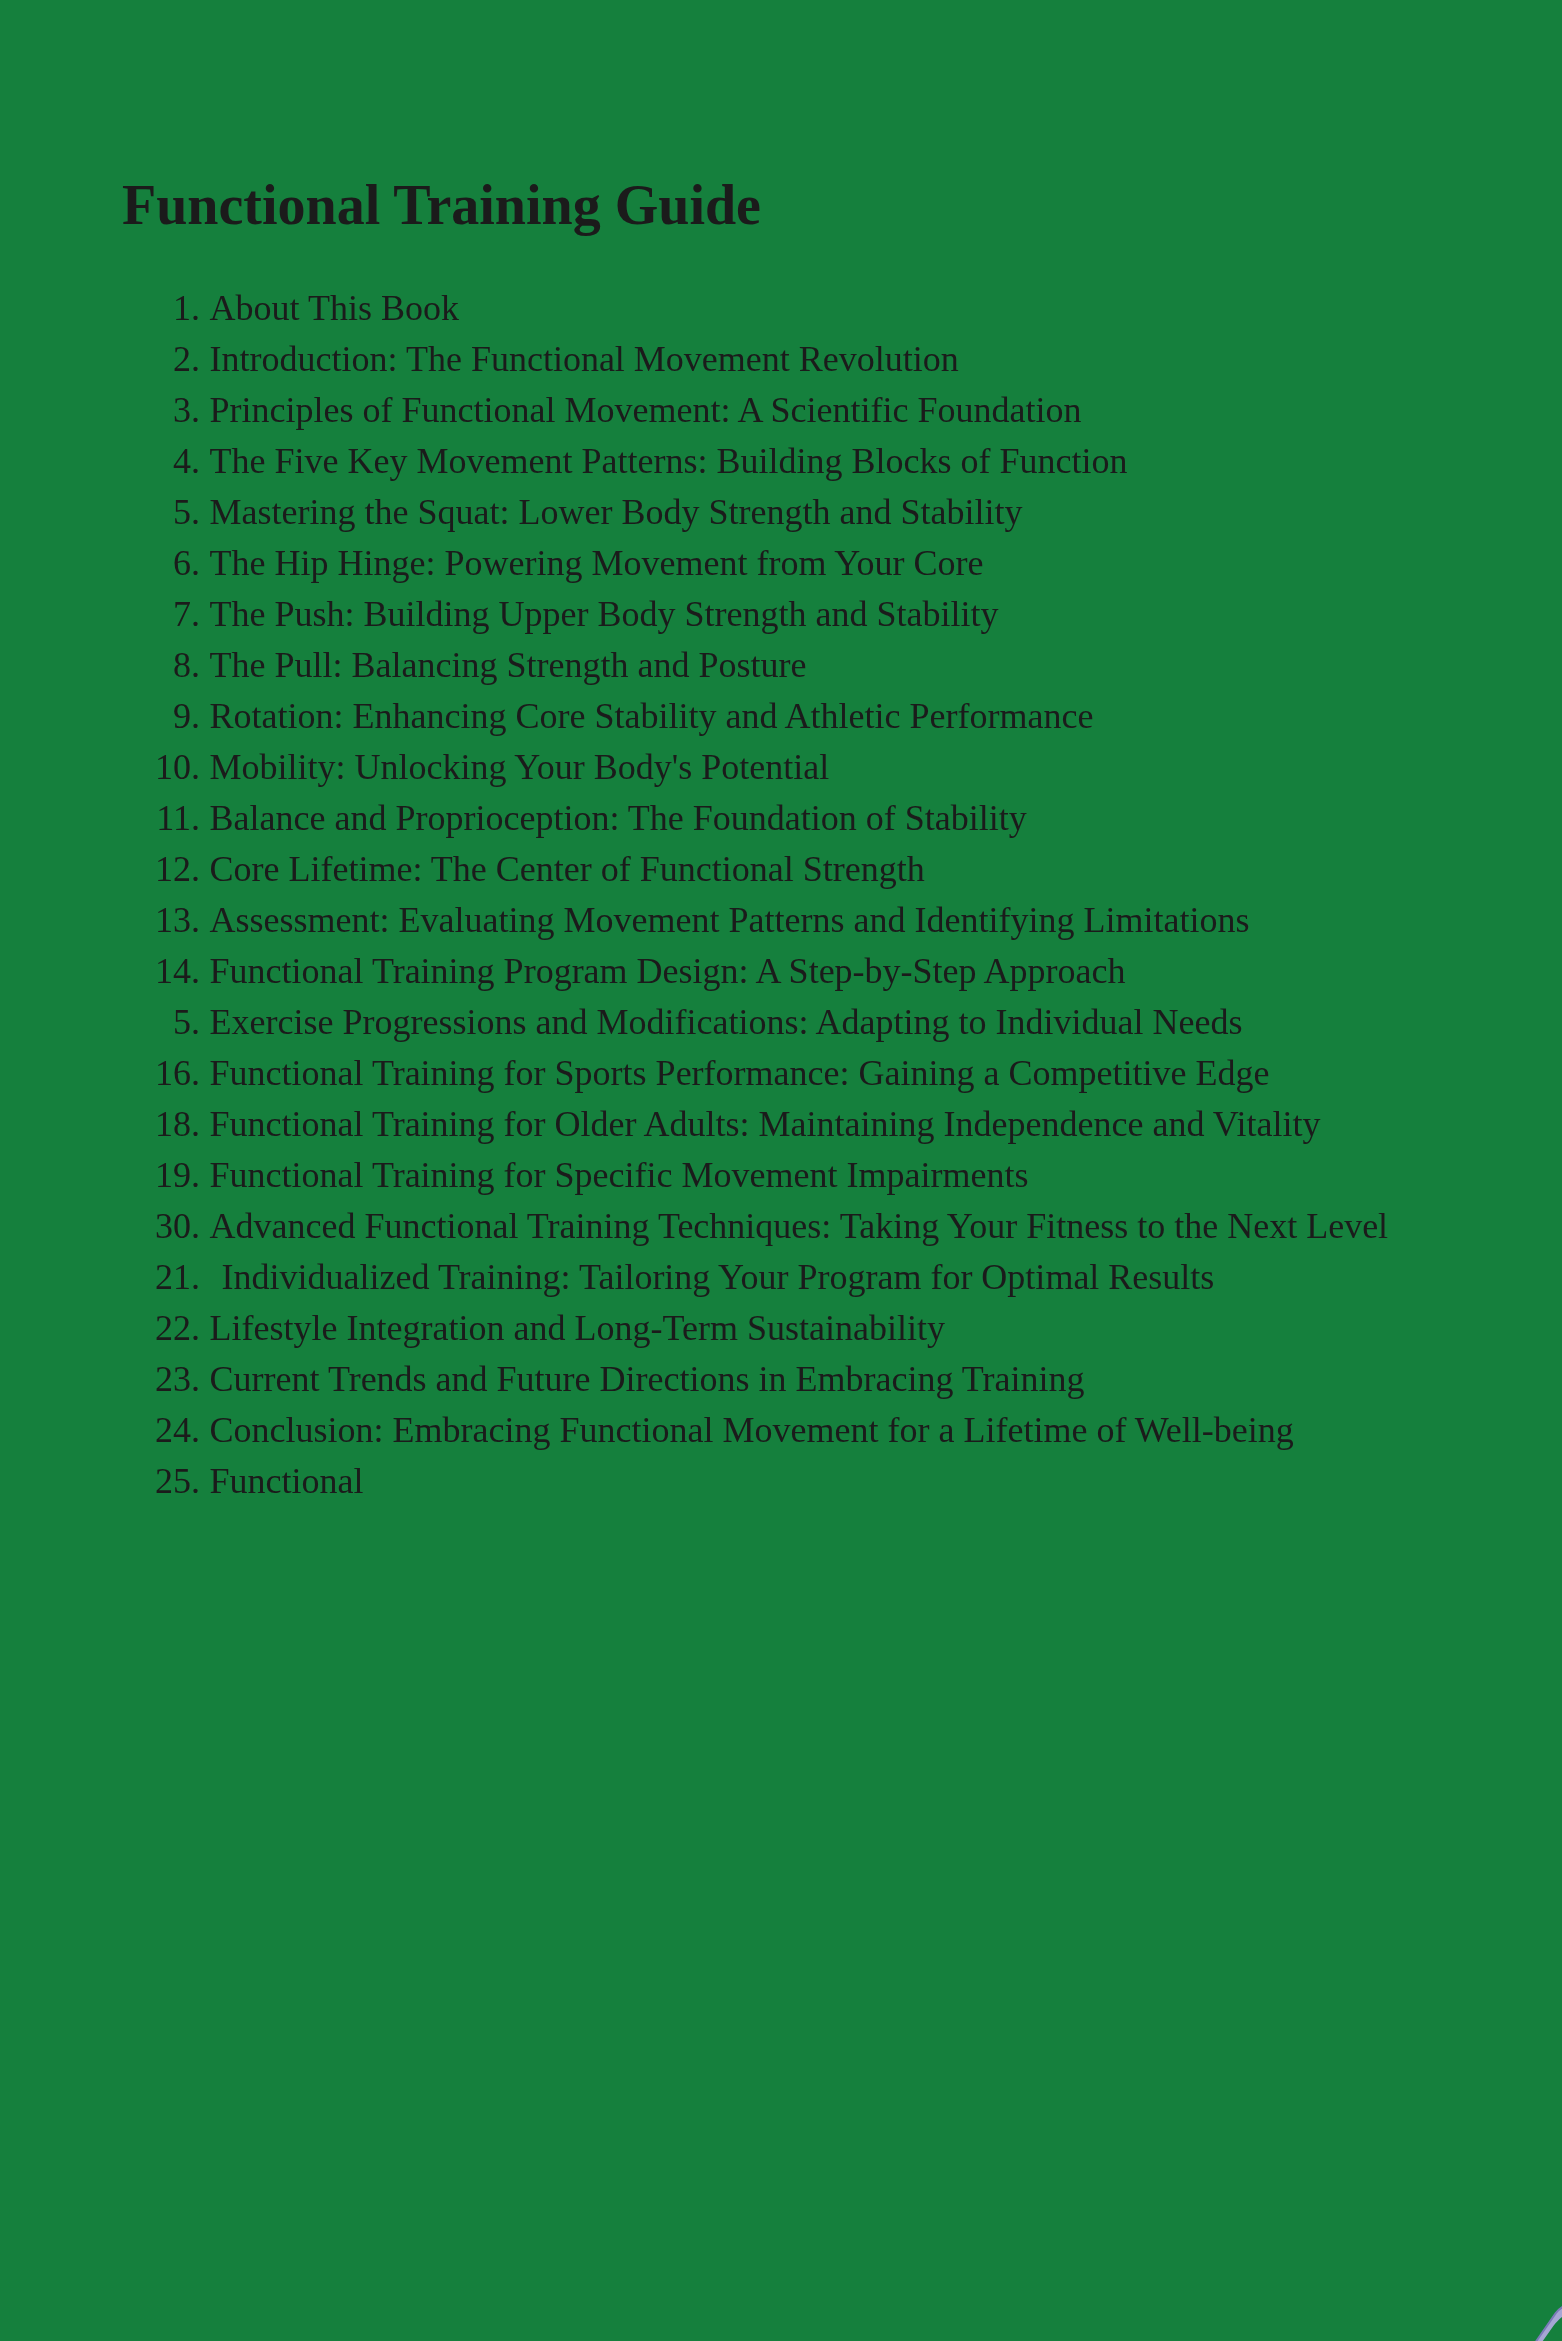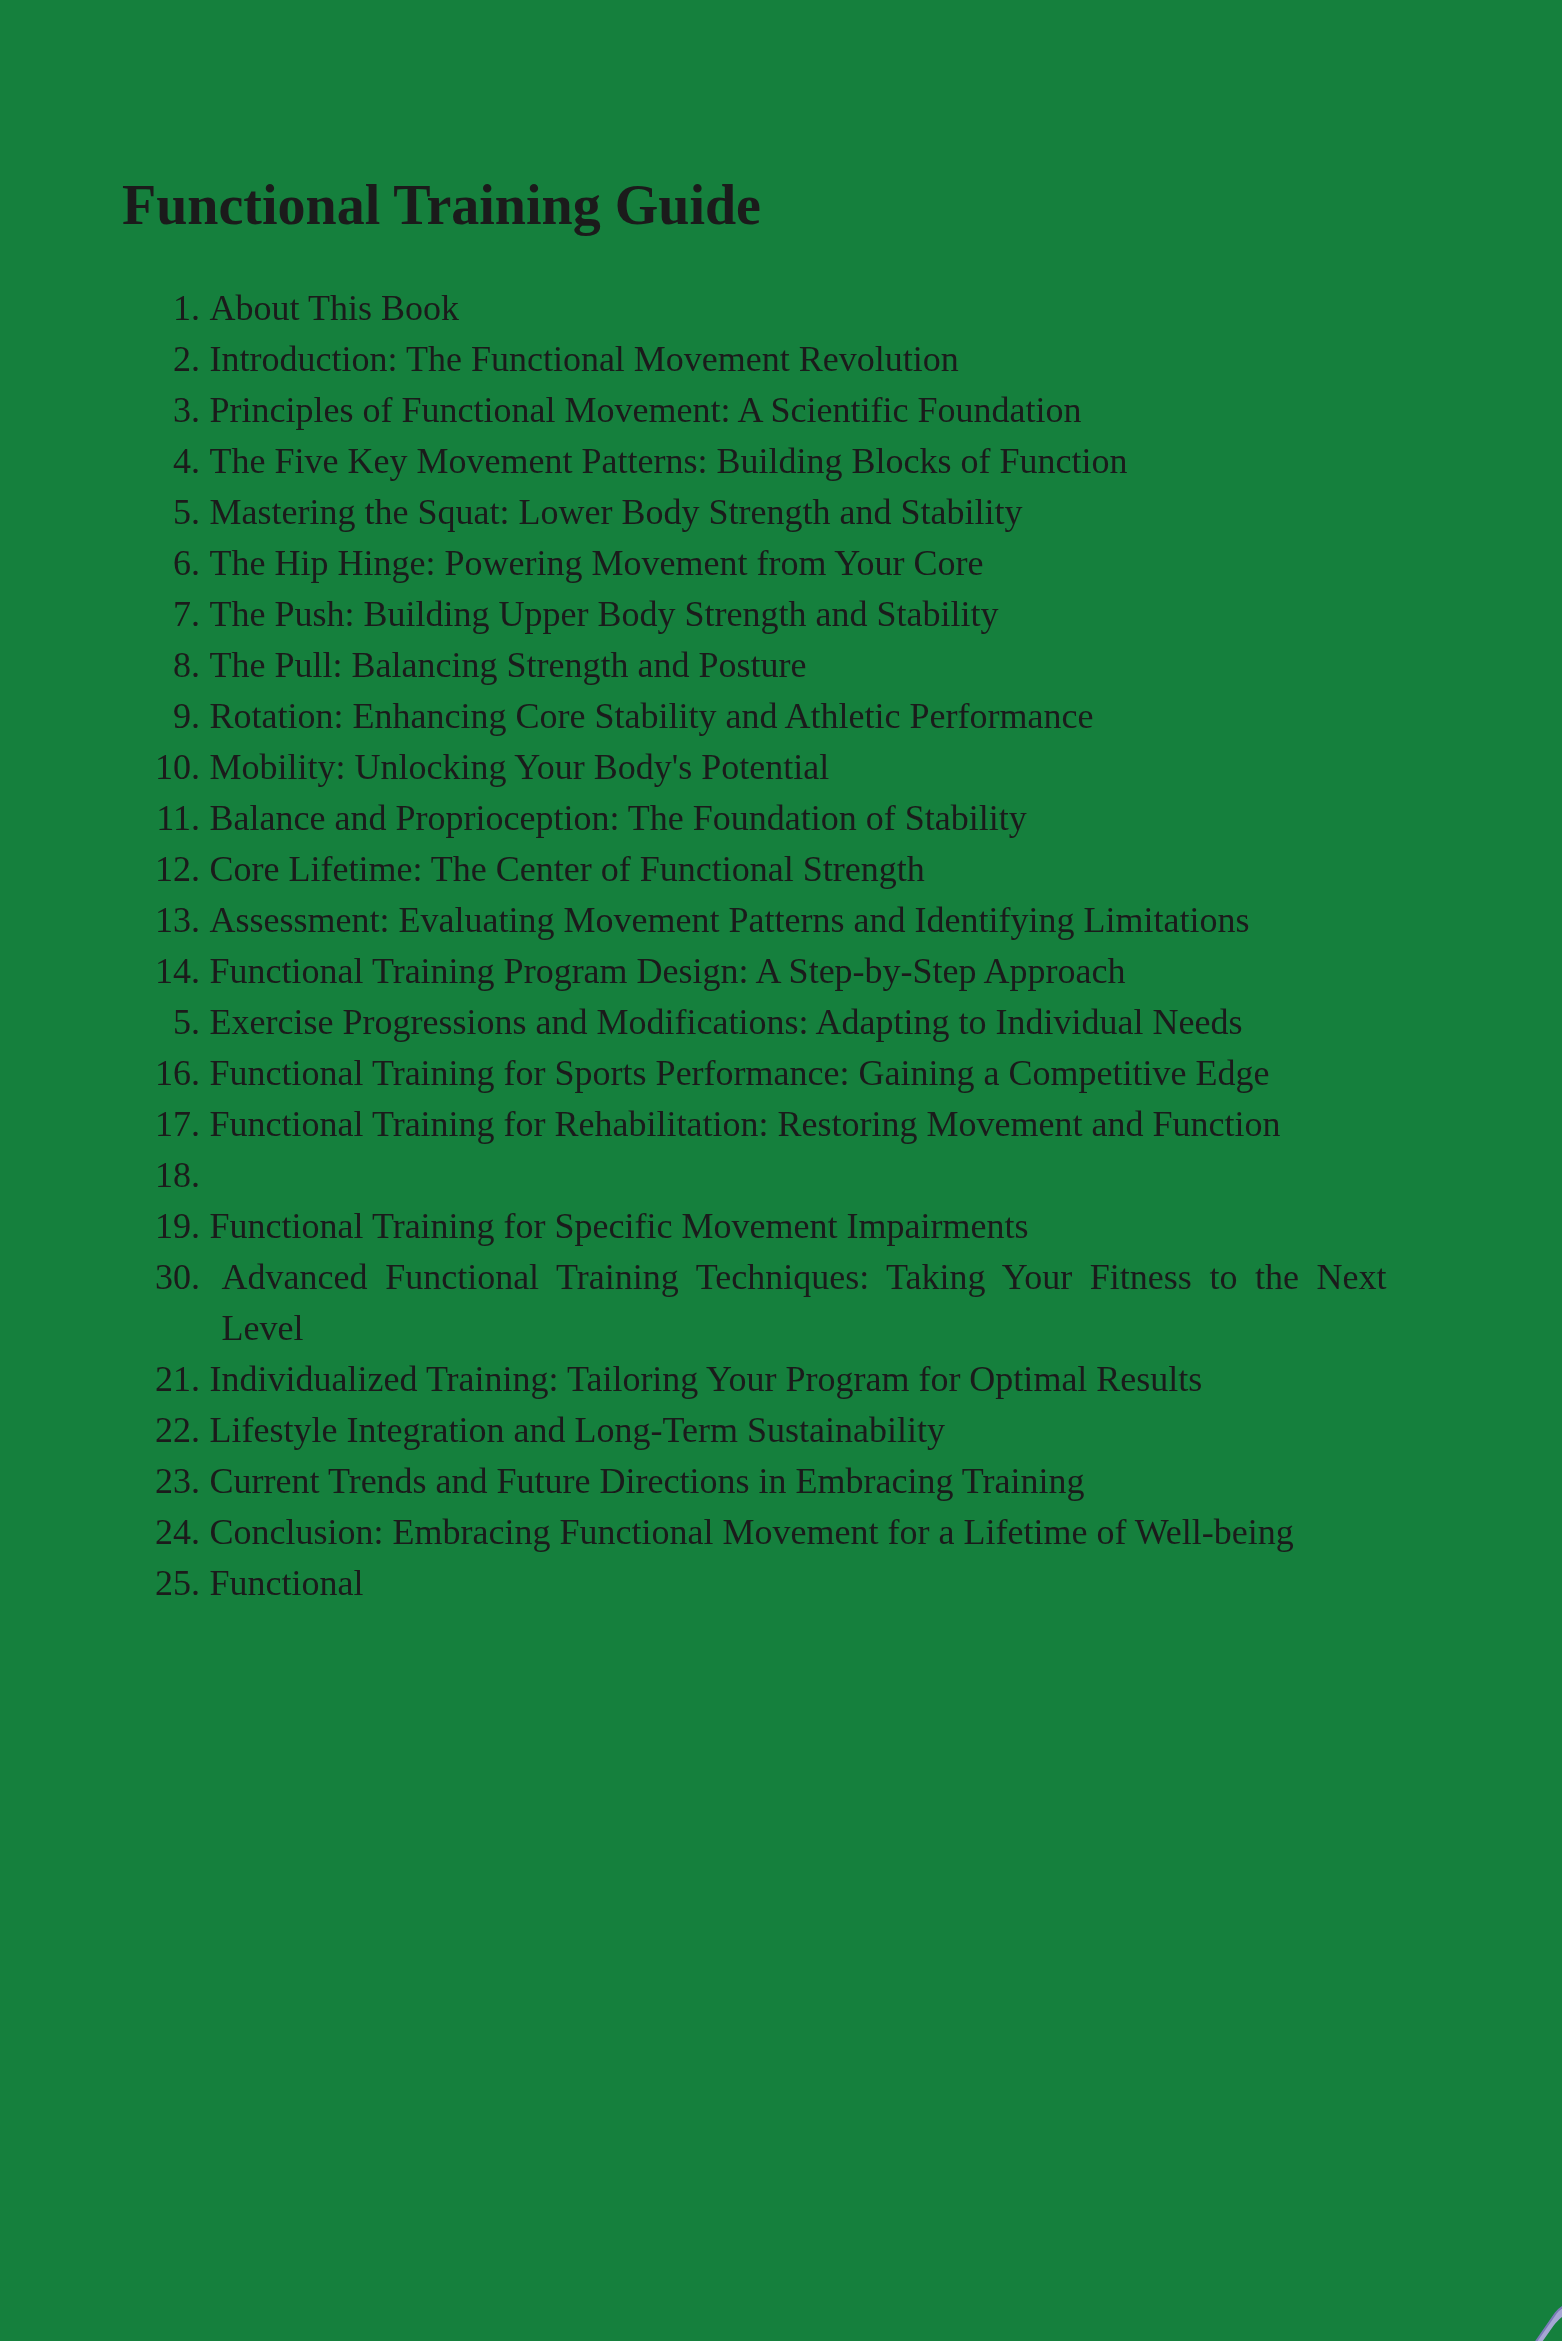--- a/index.html
+++ b/index.html
@@ -130,25 +130,22 @@
       </li>
       <li>
         <span class="num">5.</span>
         <span class="txt">Exercise Progressions and Modifications: Adapting to Individual Needs</span>
       </li>
       <li>
         <span class="num">16.</span>
         <span class="txt">Functional Training for Sports Performance: Gaining a Competitive Edge</span>
       </li>
       <li>
-        <span class="num">17.</span>
-        <span class="txt">Functional Training for Rehabilitation: Restoring Movement and Function</span>
-      </li>
-      <li>
         <span class="num">18.</span>
+        <span class="txt">Functional Training for Older Adults: Maintaining Independence and Vitality</span>
       </li>
       <li>
         <span class="num">19.</span>
         <span class="txt">Functional Training for Specific Movement Impairments</span>
       </li>
       <li>
         <span class="num">30.</span>
         <span class="txt">Advanced Functional Training Techniques: Taking Your Fitness to the Next Level</span>
       </li>
       <li>

